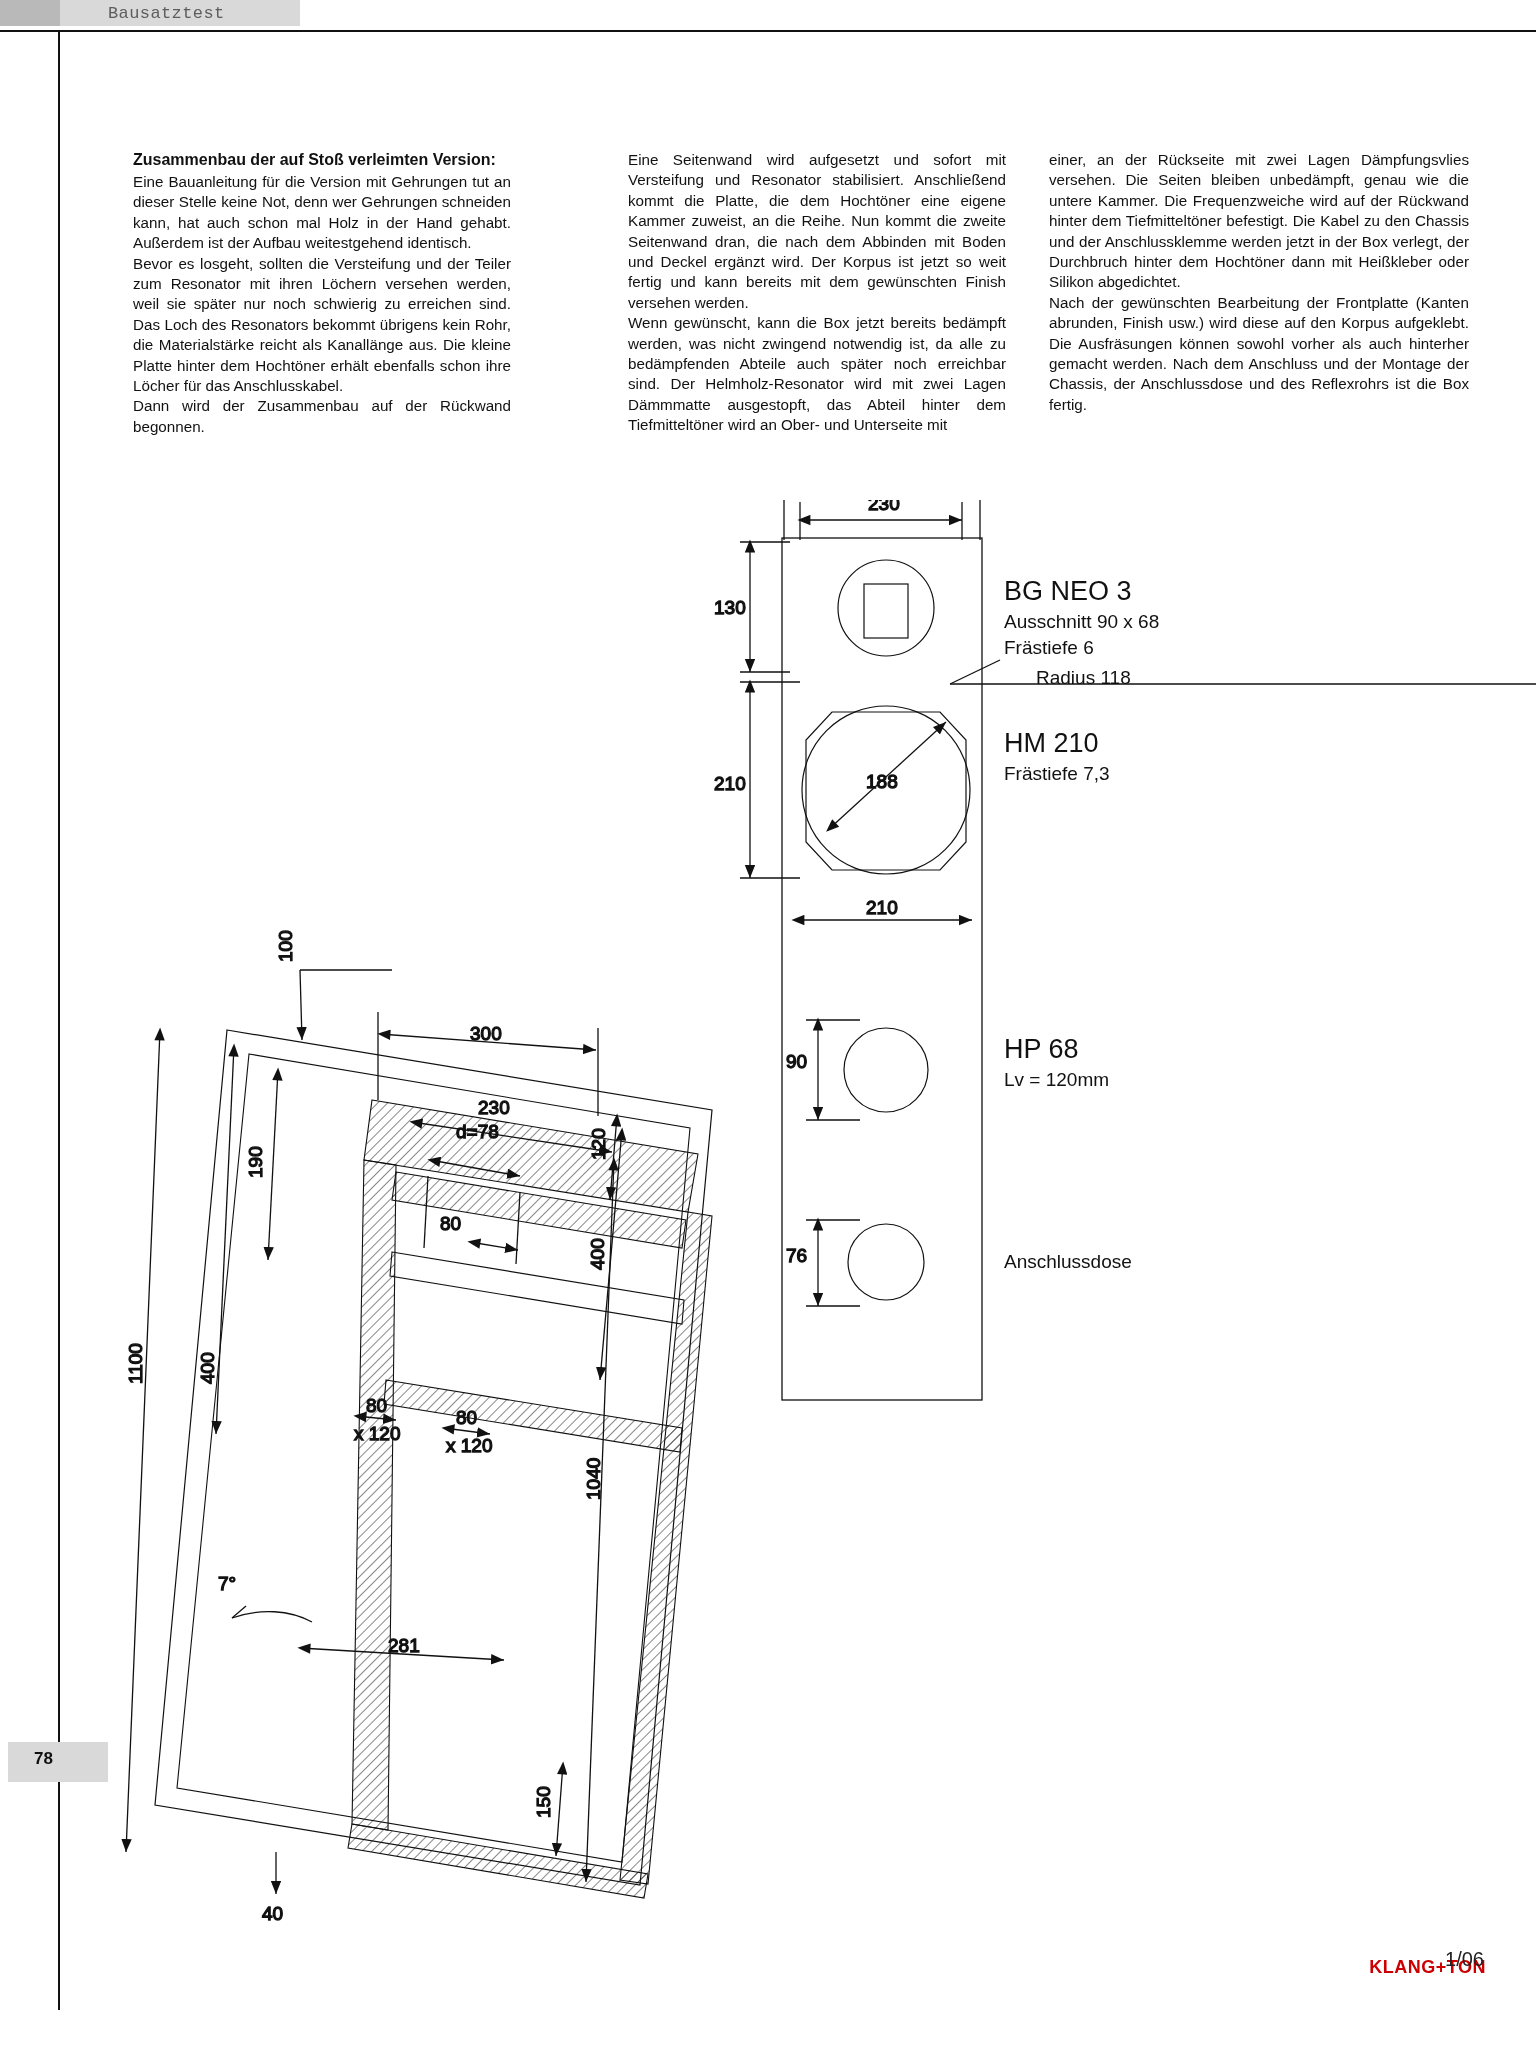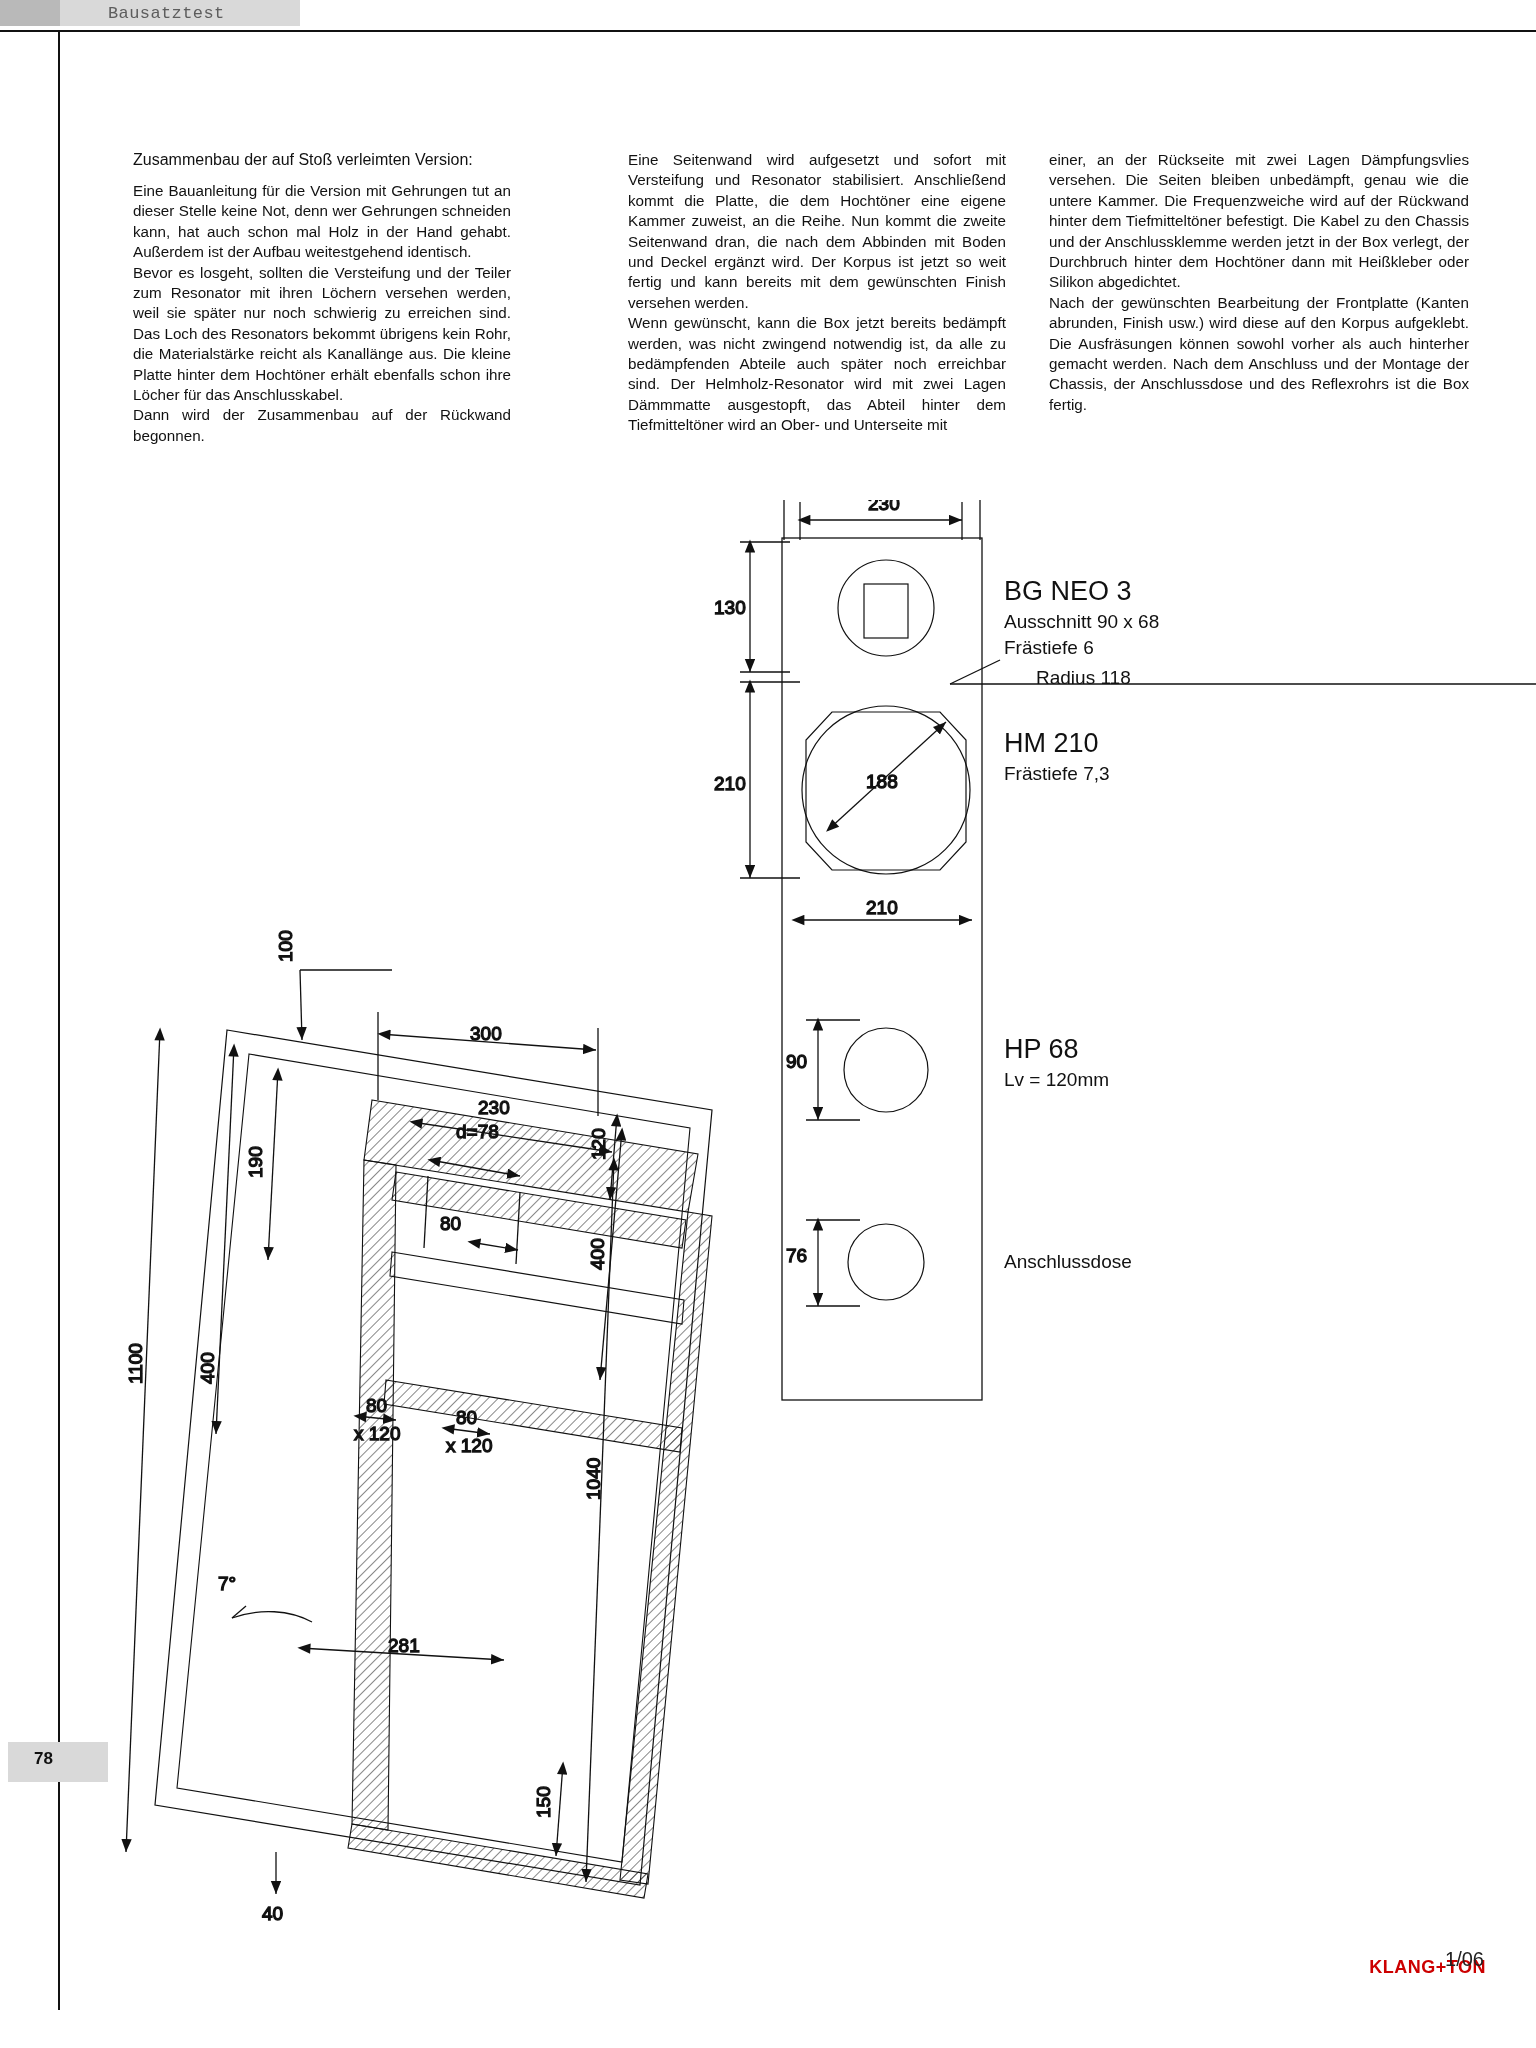--- a/index.html
+++ b/index.html
@@ -19,21 +19,21 @@
 
   .brand{position:absolute;right:50px;top:1957px;font-size:18px;font-weight:bold;color:#cc0000;letter-spacing:.5px;font-family:"Liberation Sans",sans-serif;}
   .issue{position:absolute;right:52px;top:1948px;font-size:20px;color:#222;}
 
   
   .cols{position:absolute;left:133px;top:150px;width:1370px;}
   .col{position:absolute;top:0;width:378px;font-size:15.2px;line-height:20.4px;text-align:justify;color:#111;font-family:"Liberation Sans",sans-serif;}
   .col.c1{left:0;}
   .col.c2{left:495px;}
   .col.c3{left:908px;width:420px;margin-left:8px;}
-  .col h3{font-size:16px;font-weight:normal;margin:0 0 11px 0;line-height:20px;}
+  .col h3{font-size:16px;font-weight:bold;margin:0 0 2px 0;line-height:20px;}
   .col p{margin:0;}
 
   
   #drawing{position:absolute;left:0;top:500px;width:1536px;height:1460px;}
   svg{display:block;}
 
   .dimtext{font-family:"Liberation Sans",sans-serif;font-size:19px;fill:#111;}
   .labelbig{font-family:"Liberation Sans",sans-serif;font-size:27px;fill:#111;}
   .labelmed{font-family:"Liberation Sans",sans-serif;font-size:19px;fill:#111;}
 </style>

